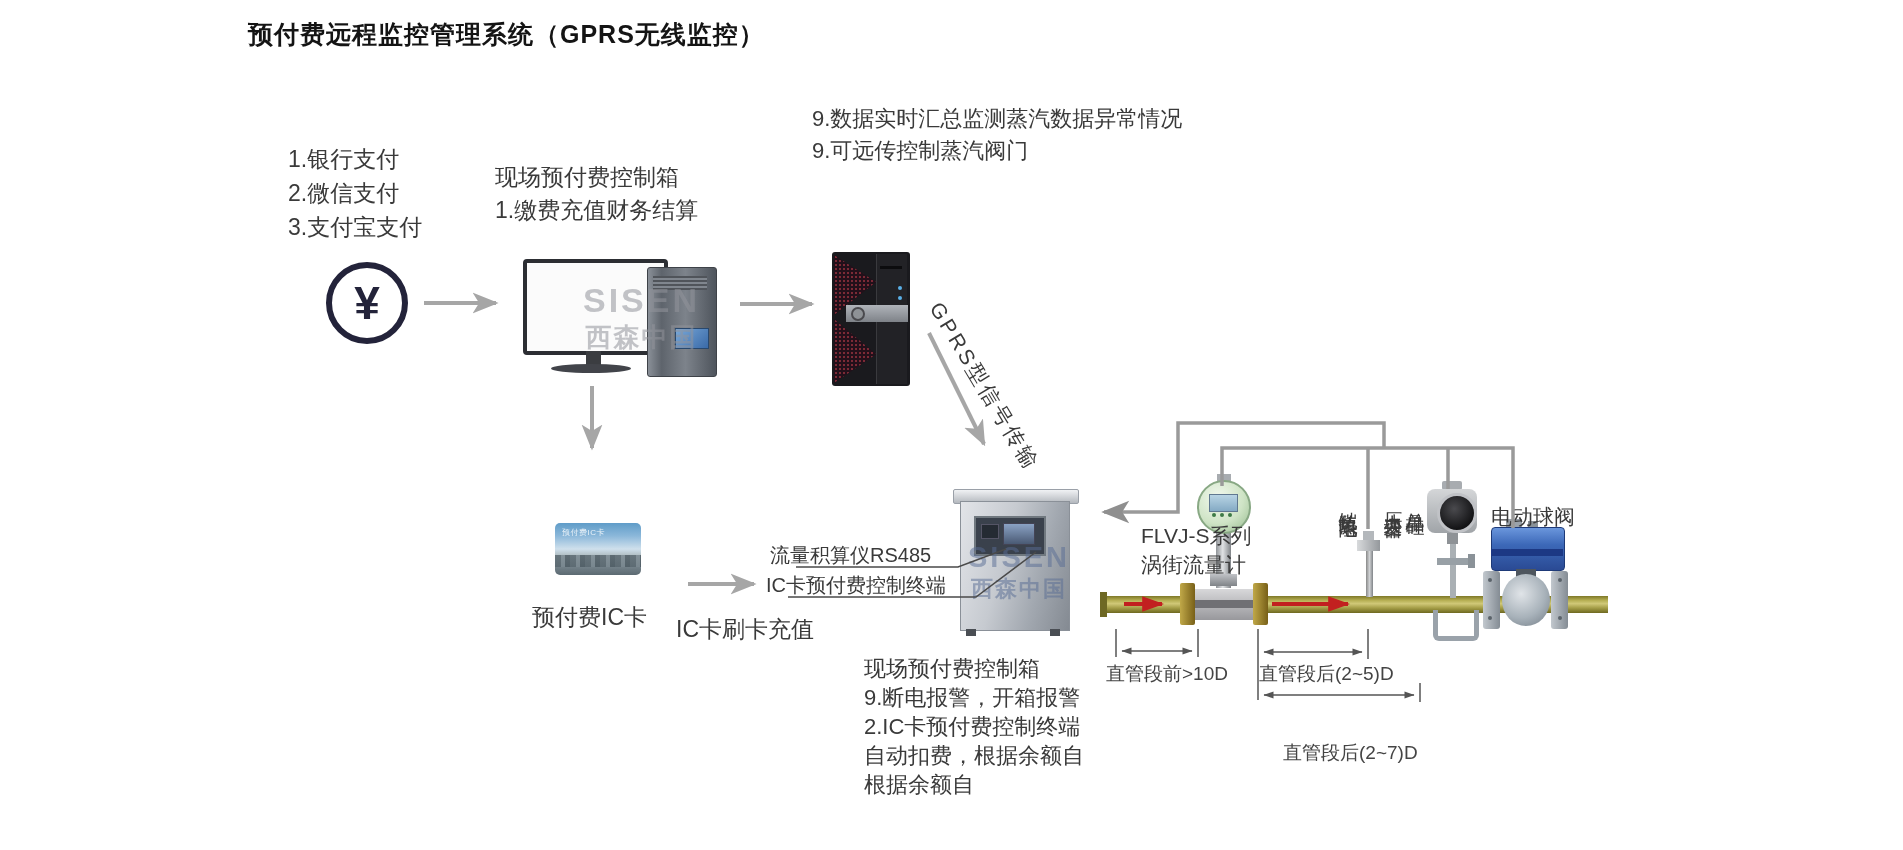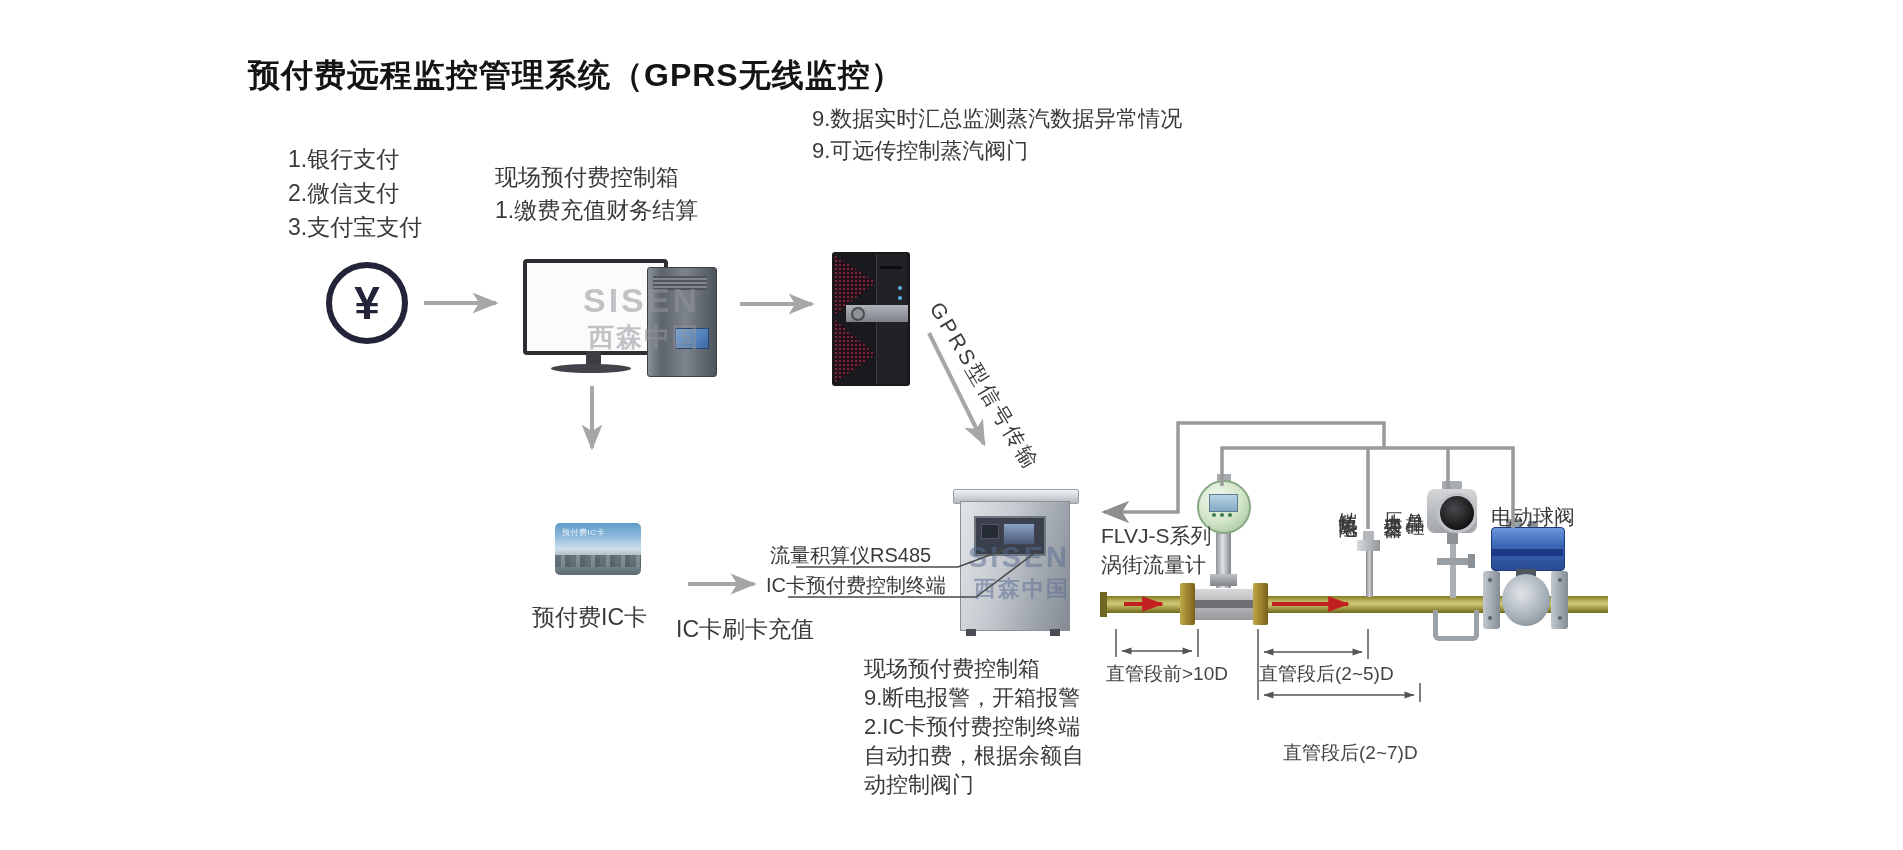--- a/index.html
+++ b/index.html
@@ -1,34 +1,34 @@
 <!DOCTYPE html>
 <html><head>
 <meta charset="utf-8">
 <style>
   html,body{margin:0;padding:0;background:#fff;}
   #canvas{position:relative;width:1903px;height:850px;background:#fff;overflow:hidden;
     font-family:"Liberation Sans","DejaVu Sans",sans-serif;color:#3a3a3a;}
   .abs{position:absolute;}
   .nowrap{white-space:nowrap;}
   
-  .title{font-size:32px;font-weight:bold;color:#141414;letter-spacing:1px;margin-top:36px;}
+  .title{font-size:25px;font-weight:bold;color:#141414;letter-spacing:1px;}
   .blk23{font-size:23px;line-height:34px;}
   .blk22{font-size:22px;line-height:32px;}
   .blk22t{font-size:22px;line-height:29px;}
   .lab22{font-size:20px;}
   .lab21{font-size:21px;line-height:29px;}
   .dim19{font-size:19px;color:#444;}
   .vtxt{writing-mode:vertical-rl;text-orientation:mixed;font-size:19px;letter-spacing:2px;color:#3a3a3a;}
   
   .yuan{width:70px;height:70px;border:6px solid #23233a;border-radius:50%;
         display:flex;align-items:center;justify-content:center;background:#fff;}
   .yuan span{font-size:46px;font-weight:bold;color:#23233a;line-height:1;}
   
-  .wm{font-weight:bold;text-align:right;pointer-events:none;}
+  .wm{font-weight:bold;text-align:center;pointer-events:none;}
   .wm .l1{font-size:34px;letter-spacing:3px;}
   .wm .l2{font-size:26px;letter-spacing:2px;}
   .wm-grey{color:rgba(146,148,155,0.55);}
   .wm-blue{color:rgba(88,108,148,0.5);}
   .wm-blue .l1{font-size:29px;}
   .wm-blue .l2{font-size:22px;}
   
   .monitor{left:523px;top:259px;width:137px;height:88px;border:4px solid #2c2e33;border-radius:4px;background:#fbfbfb;}
   .stand-neck{left:586px;top:351px;width:15px;height:14px;background:#3b3d41;}
   .stand-base{left:551px;top:364px;width:80px;height:9px;background:#42444a;border-radius:50%;}
@@ -166,21 +166,21 @@
   <div class="abs blk23 nowrap" style="left:676px;top:612px">IC卡刷卡充值</div>
 
   <div class="abs lab22 nowrap" style="left:770px;top:542px">流量积算仪RS485</div>
   <div class="abs lab22 nowrap" style="left:766px;top:572px">IC卡预付费控制终端</div>
 
   <div class="abs blk22t" style="left:864px;top:654px">
     <div>现场预付费控制箱</div>
     <div>9.断电报警，开箱报警</div>
     <div>2.IC卡预付费控制终端</div>
     <div>自动扣费，根据余额自</div>
-    <div>动控制阀门</div>
+    <div>根据余额自</div>
   </div>
 
   <div class="abs cb-lid"></div>
   <div class="abs cb-body"></div>
   <div class="abs cb-window"></div>
   <div class="abs cb-scr1"></div>
   <div class="abs cb-scr2"></div>
   <div class="abs cb-leg" style="left:966px;top:629px"></div>
   <div class="abs cb-leg" style="left:1050px;top:629px"></div>
   <div class="abs wm wm-blue" style="left:968px;top:541px">
@@ -223,21 +223,21 @@
   <div class="abs bv-stripe"></div>
   <div class="abs bv-stem"></div>
   <div class="abs bv-flange" style="left:1483px"></div>
   <div class="abs bv-flange" style="left:1551px"></div>
   <div class="abs bv-sphere"></div>
   <div class="abs bolt" style="left:1488px;top:578px"></div>
   <div class="abs bolt" style="left:1488px;top:616px"></div>
   <div class="abs bolt" style="left:1558px;top:578px"></div>
   <div class="abs bolt" style="left:1558px;top:616px"></div>
 
-  <div class="abs lab21" style="left:1101px;top:521px">
+  <div class="abs lab21" style="left:1141px;top:521px">
     <div class="nowrap">FLVJ-S系列</div>
     <div class="nowrap">涡街流量计</div>
   </div>
   <div class="abs vtxt" style="left:1335px;top:497px;height:108px">铠装热电阻</div>
   <div class="abs vtxt" style="left:1380px;top:497px;height:108px">压力变送器</div>
   <div class="abs vtxt" style="left:1402px;top:497px;height:70px">单晶硅</div>
   <div class="abs nowrap" style="left:1491px;top:503px;font-size:21px">电动球阀</div>
 
   <div class="abs dim19 nowrap" style="left:1106px;top:661px">直管段前&gt;10D</div>
   <div class="abs dim19 nowrap" style="left:1259px;top:661px">直管段后(2~5)D</div>

